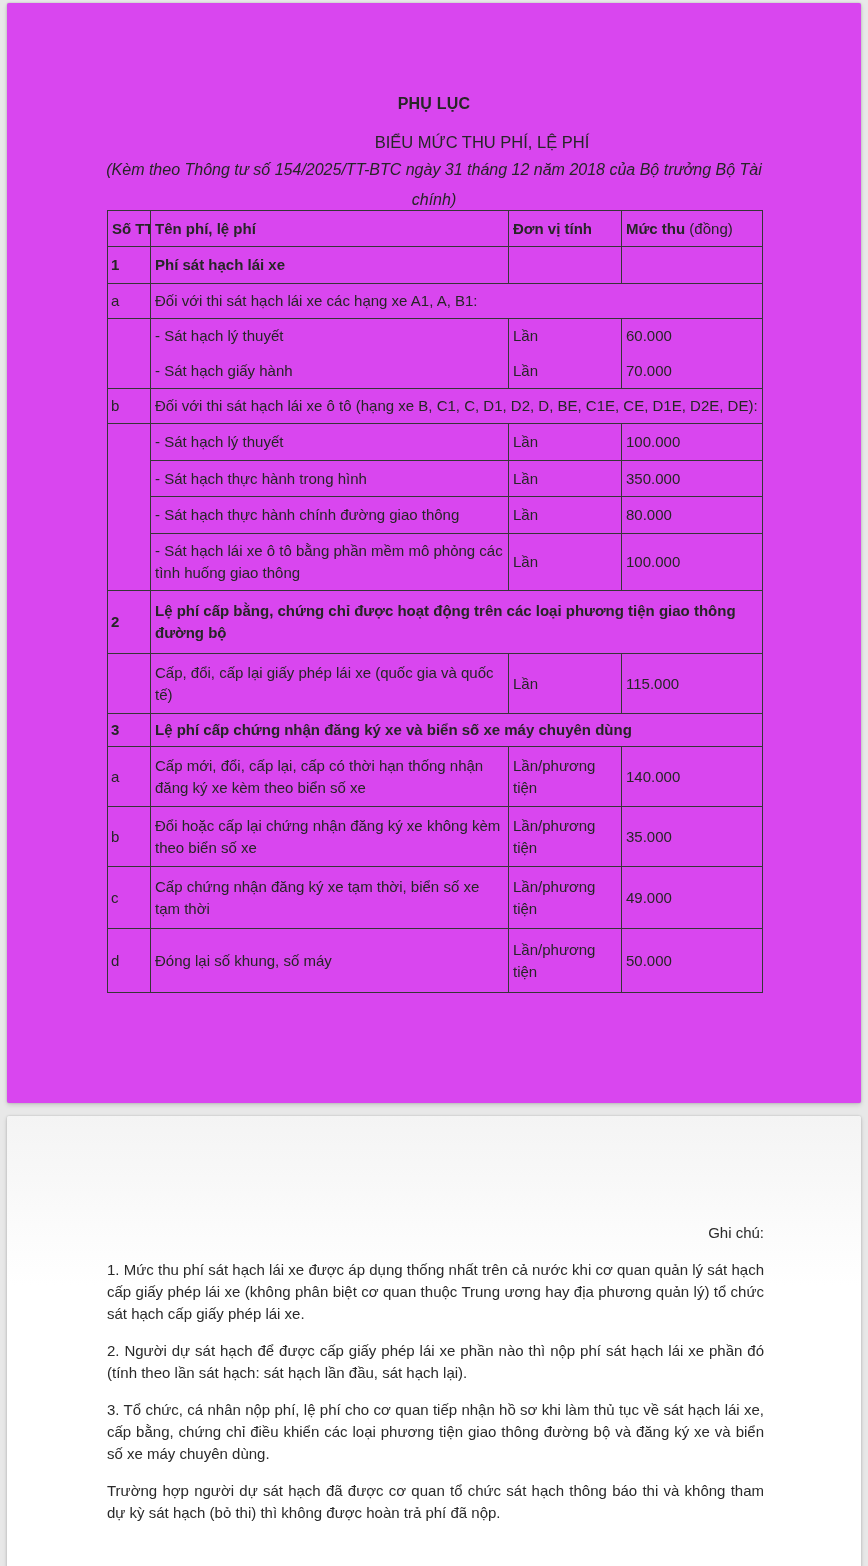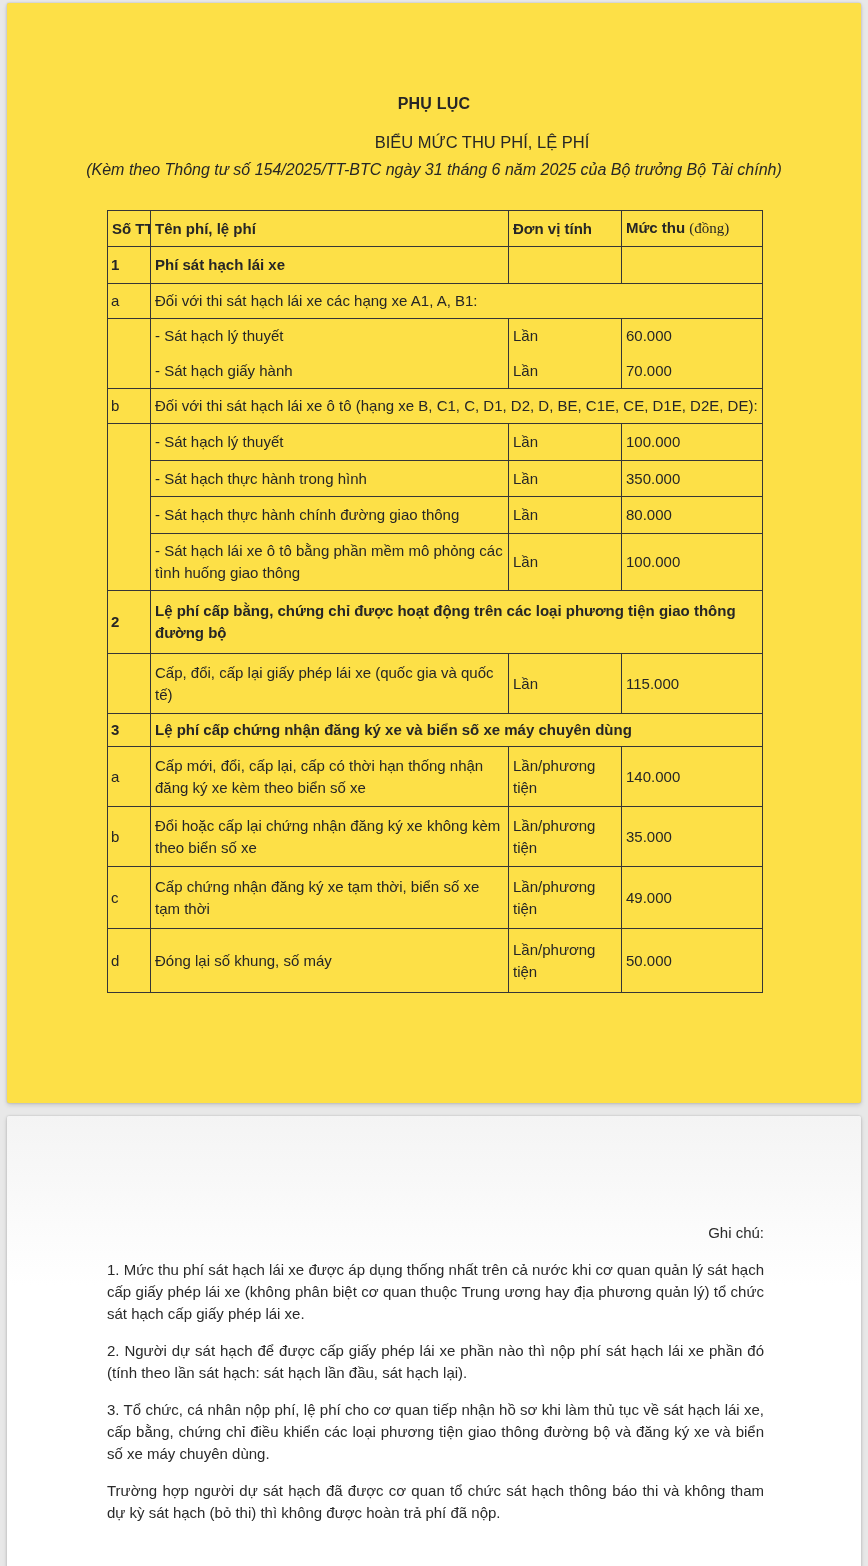--- a/index.html
+++ b/index.html
@@ -3,21 +3,21 @@
 <meta charset="utf-8">
 <style>
   html,body{margin:0;padding:0;}
   body{
     width:868px;height:1566px;position:relative;overflow:hidden;
     background:#e8e8e8;
     font-family:"Liberation Sans","DejaVu Sans",sans-serif;
     color:#262626;
   }
   .page{
-    position:absolute;left:7px;width:854px;background:#fde047;
+    position:absolute;left:7px;width:854px;background:#d946ef;
     box-shadow:0 0 2px rgba(0,0,0,.22), 0 2px 5px rgba(0,0,0,.14);
     border-radius:2px;
   }
   .page1{top:3px;height:1100px;}
   .page2{top:1116px;height:460px;background:linear-gradient(#f4f4f4,#ffffff 170px);}
   .doc-title{
     position:absolute;top:92px;left:0;width:100%;text-align:center;
     font-size:16px;font-weight:700;letter-spacing:.2px;
   }
   .doc-subtitle{
@@ -38,40 +38,40 @@
   .fee-table col.c3{width:113px;}
   .fee-table col.c4{width:141px;}
   .fee-table th,.fee-table td{
     border:1.6px solid #363636;
     padding:2px 3px 2px 4px;
     vertical-align:middle;text-align:left;
     font-weight:400;line-height:1.45;
     overflow:hidden;
   }
   .fee-table th{font-weight:700;white-space:nowrap;margin-left:6px;}
-  .fee-table th .nb{font-weight:400;font-family:Liberation Serif, serif;}
+  .fee-table th .nb{font-weight:400;}
   .fee-table .b{font-weight:700;}
   .fee-table td.c-no{padding-left:3px;}
   
   tr.nd-b td{border-bottom:none;}
   tr.nd-t td{border-top:none;}
   .notes{
     position:absolute;top:106px;left:100px;width:657px;
     font-size:15px;line-height:22px;text-align:justify;color:#2a2a2a;
   }
   .notes p{margin:0 0 15px 0;}
   .notes .notes-title{text-align:right;}
 </style>
 </head>
 <body>
 
 <div class="page page1">
   <div class="doc-title">PHỤ LỤC</div>
   <div class="doc-subtitle">BIỂU MỨC THU PHÍ, LỆ PHÍ</div>
-  <div class="doc-attrib">(Kèm theo Thông tư số 154/2025/TT-BTC ngày 31 tháng 6 năm 2025 của Bộ trưởng Bộ Tài chính)</div>
+  <div class="doc-attrib">(Kèm theo Thông tư số 154/2025/TT-BTC ngày 31 tháng 12 năm 2018 của Bộ trưởng Bộ Tài chính)</div>
 
   <table class="fee-table">
     <colgroup>
         <col class="c1">
         <col class="c2">
         <col class="c3">
         <col class="c4">
       </colgroup>
     <tbody>
       <tr style="height:36px;">

